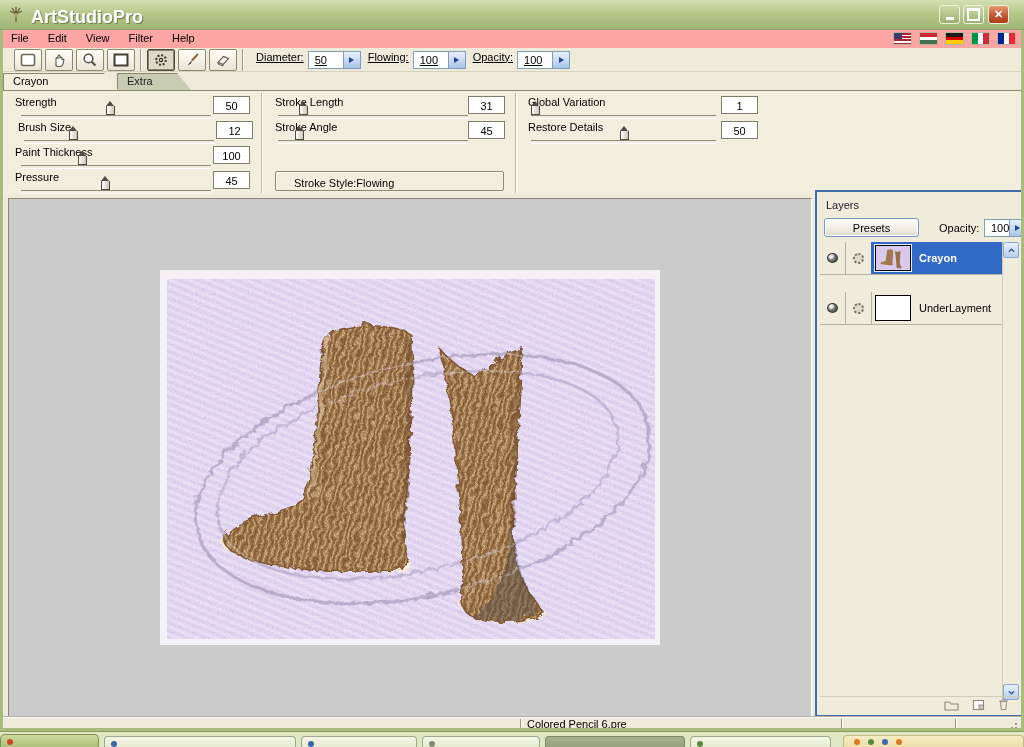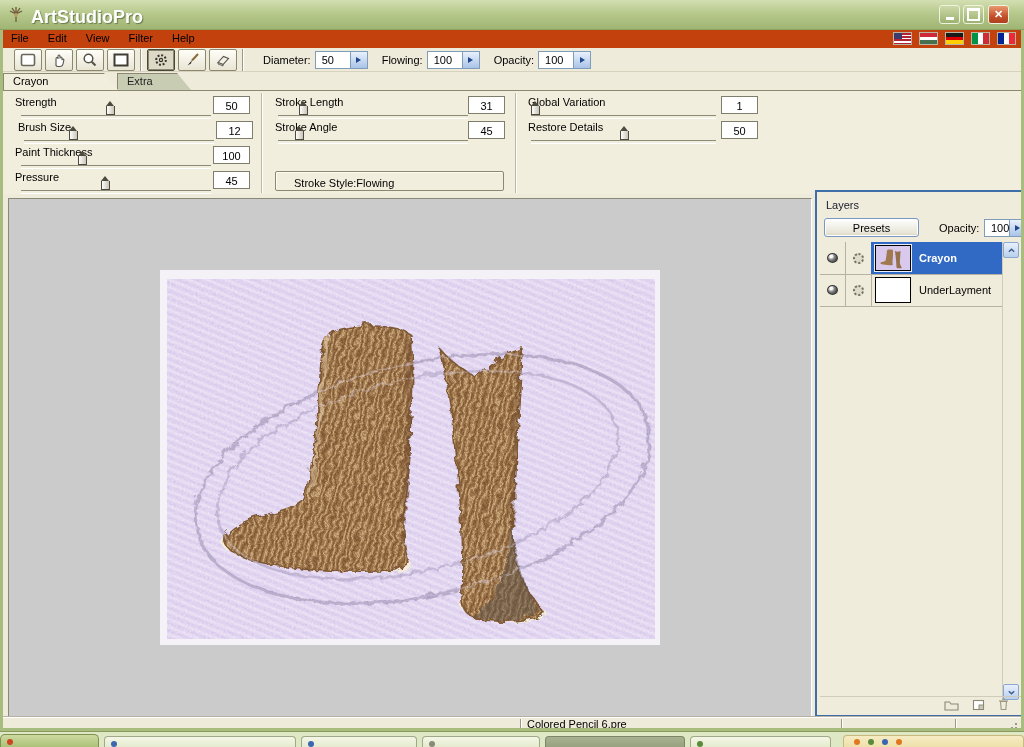--- a/index.html
+++ b/index.html
@@ -17,38 +17,38 @@
     box-sizing:border-box;display:flex;align-items:center;justify-content:center;}
   .winbtn.green{background:linear-gradient(#cdd9a8,#9cb271);}
   .winbtn.red{background:linear-gradient(#e89a70,#c4512c 60%,#b03f1e);color:#fff;font-weight:bold;font-size:11px;}
   #btn-min{right:64px;} #btn-max{right:40px;} #btn-close{right:15px;}
   .min-glyph{width:8px;height:3px;background:#fff;margin-top:8px;}
   .max-glyph{width:9px;height:8px;border:2px solid #fff;border-top-width:3px;}
   .side-border{position:absolute;width:3px;top:30px;height:701px;background:#a8bc7e;z-index:40;}
   #border-left{left:0;} #border-right{right:0;}
   #border-bottom{position:absolute;left:0;top:728px;width:1024px;height:3px;background:#a8bc7e;z-index:40;}
   
-  #menubar{position:absolute;left:3px;top:30px;width:1018px;height:18px;background:#c2410c;}
+  #menubar{position:absolute;left:3px;top:30px;width:1018px;height:18px;background:#fca5a5;}
   .menu-item{display:inline-block;padding:2px 8px 0 8px;height:16px;cursor:default;}
   #flags{position:absolute;right:6px;top:3px;display:flex;gap:9px;}
   .flag{width:17px;height:11px;box-shadow:0 0 0 1px #b8b49e;position:relative;display:inline-block;}
   .flag-usa{background:repeating-linear-gradient(#b22234 0 1.6px,#fff 1.6px 3.2px);}
   .flag-usa::after{content:"";position:absolute;left:0;top:0;width:8px;height:6px;background:#3c3b6e;}
   .flag-hungary{background:linear-gradient(#ce2939 0 34%,#fff 34% 67%,#477050 67%);}
   .flag-germany{background:linear-gradient(#1a1a1a 0 34%,#dd0000 34% 67%,#ffce00 67%);}
   .flag-italy{background:linear-gradient(90deg,#009246 0 34%,#fff 34% 67%,#ce2b37 67%);}
   .flag-france{background:linear-gradient(90deg,#002395 0 34%,#fff 34% 67%,#ed2939 67%);}
   
   #toolbar{position:absolute;left:3px;top:48px;width:1018px;height:24px;background:#eeebdb;
     border-bottom:1px solid #d6d2bd;display:flex;align-items:center;padding-left:11px;box-sizing:border-box;}
   .toolbtn{width:28px;height:22px;margin-right:3px;border:1px solid #8a886f;border-radius:2px;
     background:linear-gradient(#fffef8,#e8e5d4);display:flex;align-items:center;justify-content:center;box-sizing:border-box;}
   .toolbtn.active{border:1px solid #49483a;box-shadow:inset 0 0 0 1px #8a886f;background:#ddd9c6;}
   .tsep{width:1px;height:22px;background:#9a9884;border-right:1px solid #fff;margin:0 5px 0 2px;}
-  .spin-group{display:flex;align-items:center;margin-left:14px;}
+  .spin-group{display:flex;align-items:flex-start;margin-left:7px;text-decoration:underline;}
   .spin-label{margin-right:4px;}
   .spin{display:flex;border:1px solid #7f9db9;height:18px;box-sizing:border-box;}
   .spin-val{width:34px;background:#fff;text-align:left;padding:2px 0 0 6px;box-sizing:border-box;}
   .spin-btn{width:16px;background:linear-gradient(#e9f1fc,#a9c3e8);border-left:1px solid #7f9db9;
     display:flex;align-items:center;justify-content:center;}
   .spin-arrow{width:0;height:0;border-top:3.5px solid transparent;border-bottom:3.5px solid transparent;
     border-left:5px solid #20488e;}
   
   #tabrow{position:absolute;left:3px;top:72px;width:1018px;height:18px;}
   .tab{position:absolute;top:1px;height:17px;line-height:17px;padding-left:10px;box-sizing:border-box;
@@ -385,21 +385,21 @@
             <div class="layer-thumb">
               <svg width="34" height="24" viewBox="0 0 500 375" preserveAspectRatio="none">
                 <rect width="500" height="375" fill="#d9c9ec"></rect>
                 <path d="M171 60 C190 51 236 52 249 63 C253 110 249 190 242 246 C244 280 248 292 248 292 L235 299 C180 303 120 297 85 287 C63 280 58 268 70 259 C88 243 122 244 140 230 C155 160 158 104 158 104 C159 80 162 67 171 60 Z" fill="#a1794f"></path>
                 <path d="M277 76 C300 96 330 92 361 77 C359 130 352 210 351 258 C351 290 372 327 381 344 C360 352 313 346 313 346 C299 334 300 324 300 324 C303 284 283 95 277 76 Z" fill="#96704a"></path>
               </svg>
             </div>
             <span class="layer-name">Crayon</span>
           </div>
         </div>
-        <div class="layer-row" style="top:32px">
+        <div class="layer-row" style="top:50px">
           <div class="lcell eye">
               <span class="eye-dot"></span>
             </div>
           <div class="lcell gear">
               <span class="gear-ring"></span>
             </div>
           <div class="layer-right">
             <div class="layer-thumb"></div>
             <span class="layer-name">UnderLayment</span>
           </div>

